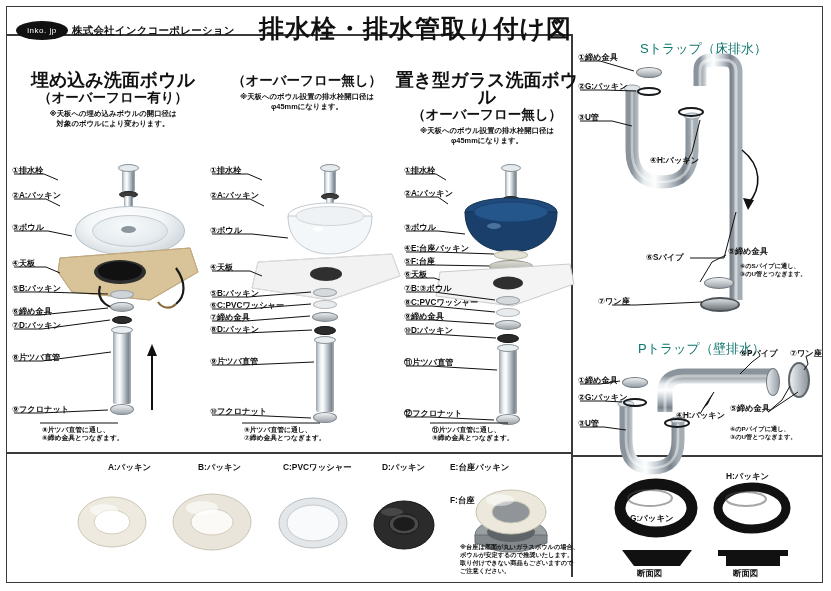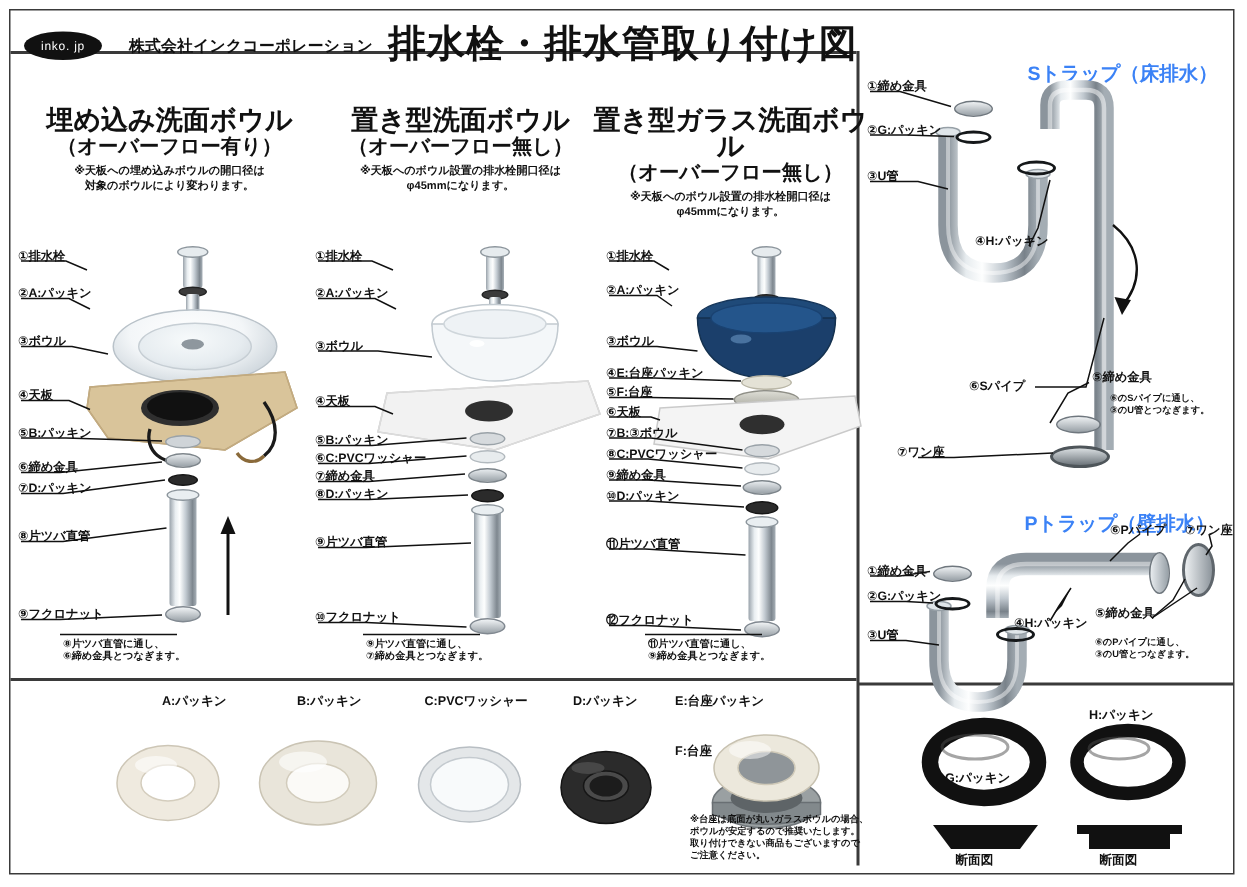--- a/index.html
+++ b/index.html
@@ -7,32 +7,32 @@
   #page{position:relative;width:831px;height:591px;background:#fff;overflow:hidden;}
   .frame{position:absolute;left:6px;top:6px;width:817px;height:577px;border:1.5px solid #3a3a3a;box-sizing:border-box;}
   .vsep{position:absolute;top:34px;left:571px;width:1.5px;height:543px;background:#3a3a3a;}
   .hsep{position:absolute;left:7px;top:34px;width:564px;height:1.5px;background:#3a3a3a;}
   .hsep2{position:absolute;left:572px;top:455px;width:250px;height:1.5px;background:#3a3a3a;}
   .hsep3{position:absolute;left:7px;top:452px;width:564px;height:1.5px;background:#3a3a3a;}
 
   
   .logo{position:absolute;left:16px;top:21px;width:52px;height:19px;background:#111;border-radius:50%;}
   .logo span{display:block;color:#fff;font-size:8px;text-align:center;line-height:19px;letter-spacing:.5px;}
-  .company{position:absolute;left:72px;top:24px;font-size:10.5px;font-weight:bold;color:#111;letter-spacing:.2px;margin-left:14px;}
+  .company{position:absolute;left:72px;top:24px;font-size:10.5px;font-weight:bold;color:#111;letter-spacing:.2px;}
   .maintitle{position:absolute;left:0;top:12px;width:831px;text-align:center;font-size:25px;font-weight:bold;color:#111;letter-spacing:1px;}
 
   
   .colhead{position:absolute;text-align:center;color:#111;}
   .colhead .l1{font-size:18px;font-weight:bold;line-height:17px;}
   .colhead .l2{font-size:13.5px;font-weight:bold;line-height:17px;}
   .colhead .note{font-size:7.4px;font-weight:bold;line-height:9.5px;margin-top:3px;}
   .plabel{position:absolute;font-size:8.2px;font-weight:bold;color:#111;white-space:nowrap;}
   .foot{position:absolute;font-size:6.8px;font-weight:bold;color:#111;line-height:8.6px;white-space:nowrap;}
 
-  .secttitle{position:absolute;font-size:13px;font-weight:bold;color:#3b82f6;white-space:nowrap;margin-left:45px;}
+  .secttitle{position:absolute;font-size:13px;font-weight:normal;color:#0f766e;white-space:nowrap;}
   .botlabel{position:absolute;font-size:8.4px;font-weight:bold;color:#111;white-space:nowrap;}
   .smallnote{position:absolute;font-size:6.2px;font-weight:bold;color:#111;line-height:7.8px;white-space:nowrap;}
   .xsect{position:absolute;font-size:8.4px;font-weight:bold;color:#111;}
   svg.leaders{position:absolute;left:0;top:0;width:831px;height:591px;pointer-events:none;}
   .pipe{position:absolute;box-sizing:border-box;border-radius:2px;}
   .chrome{background:linear-gradient(90deg,#9aa3ab 0%,#e9eef1 22%,#fdfefe 38%,#c3cbd2 60%,#7e878f 85%,#a7b0b7 100%);}
   .bowl{position:absolute;border-radius:50%;}
 
   .ellipse-ring{position:absolute;border-radius:50%;box-sizing:border-box;}
 </style>
@@ -54,21 +54,20 @@
   <div class="maintitle">排水栓・排水管取り付け図</div>
 
   <div class="colhead" style="left:18px;top:72px;width:190px;">
     <div class="l1">埋め込み洗面ボウル</div>
     <div class="l2">（オーバーフロー有り）</div>
     <div class="note">※天板への埋め込みボウルの開口径は</div>
     <div class="note" style="margin-top:0">対象のボウルにより変わります。</div>
   </div>
 
   <div class="colhead" style="left:212px;top:72px;width:190px;">
-    <div class="l1">置き型洗面ボウル</div>
     <div class="l2">（オーバーフロー無し）</div>
     <div class="note">※天板へのボウル設置の排水栓開口径は</div>
     <div class="note" style="margin-top:0">φ45mmになります。</div>
   </div>
 
   <div class="colhead" style="left:392px;top:72px;width:190px;">
     <div class="l1">置き型ガラス洗面ボウル</div>
     <div class="l2">（オーバーフロー無し）</div>
     <div class="note">※天板へのボウル設置の排水栓開口径は</div>
     <div class="note" style="margin-top:0">φ45mmになります。</div>

